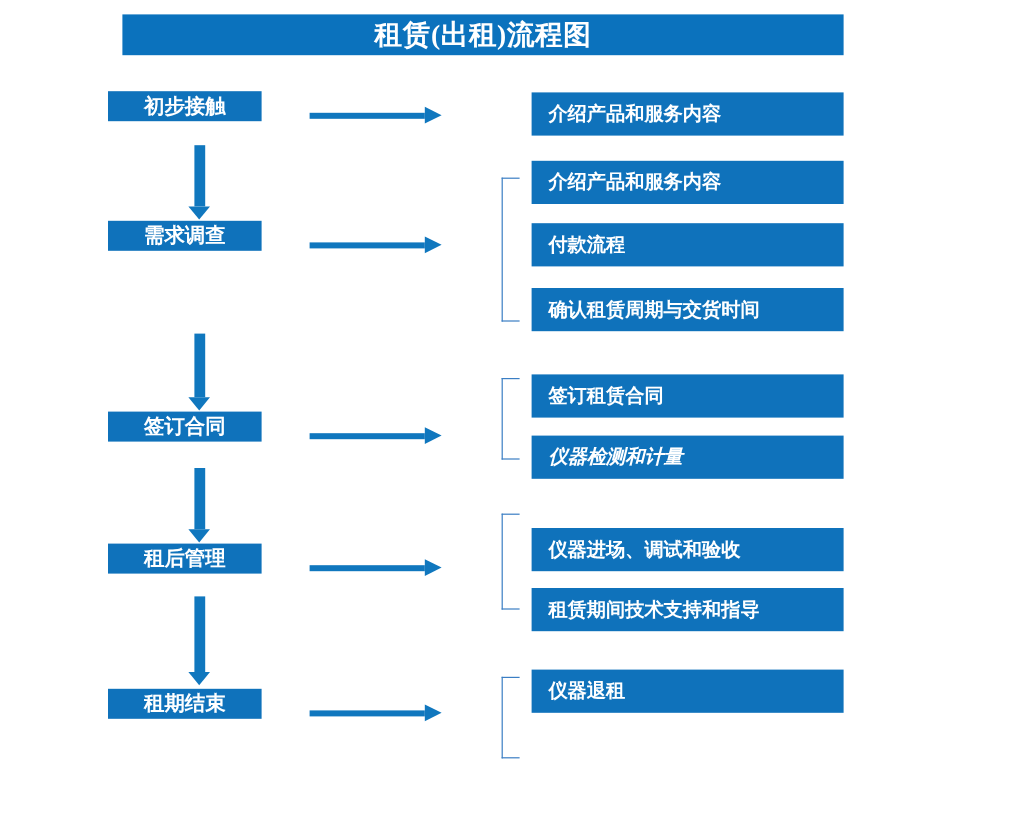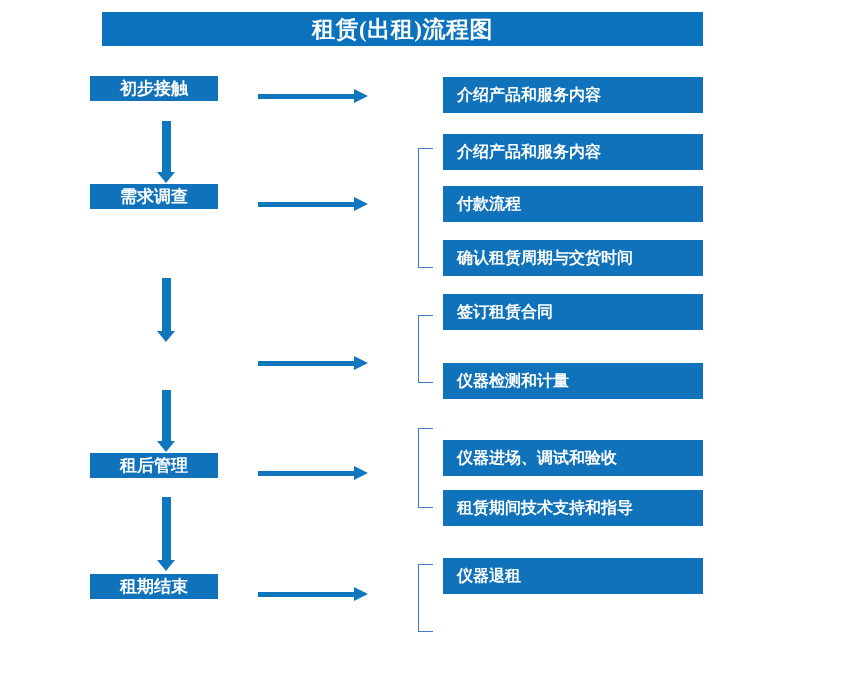--- a/index.html
+++ b/index.html
@@ -111,20 +111,21 @@
 </style>
 </head>
 <body>
 
 <div id="canvas">
 
   <div class="title-bar">租赁(出租)流程图</div>
 
   <div class="stage-box" style="top:76px;">初步接触</div>
   <div class="stage-box" style="top:184px;">需求调查</div>
+  <div class="stage-box" style="top:343px;">签订合同</div>
   <div class="stage-box" style="top:453px;">租后管理</div>
   <div class="stage-box" style="top:574px;">租期结束</div>
 
   <div class="v-arrow" style="top:121px;height:62px;">
     <div class="shaft" style="height:51px;"></div>
     <div class="head" style="top:51px;"></div>
   </div>
   <div class="v-arrow" style="top:278px;height:64px;">
     <div class="shaft" style="height:53px;"></div>
     <div class="head" style="top:53px;"></div>
@@ -163,21 +164,21 @@
   <div class="bracket" style="top:315px;height:68px;"></div>
   <div class="bracket" style="top:428px;height:80px;"></div>
   <div class="bracket" style="top:564px;height:68px;"></div>
 
   <div class="detail-box" style="top:77px;">介绍产品和服务内容</div>
 
   <div class="detail-box" style="top:134px;">介绍产品和服务内容</div>
   <div class="detail-box" style="top:186px;">付款流程</div>
   <div class="detail-box" style="top:240px;">确认租赁周期与交货时间</div>
 
-  <div class="detail-box" style="top:294px;">签订租赁合同</div>
-  <div class="detail-box" style="top:363px;">仪器检测和计量</div>
+  <div class="detail-box" style="top:312px;">签订租赁合同</div>
+  <div class="detail-box" style="top:363px;font-style:italic;">仪器检测和计量</div>
 
   <div class="detail-box" style="top:440px;">仪器进场、调试和验收</div>
   <div class="detail-box" style="top:490px;">租赁期间技术支持和指导</div>
 
   <div class="detail-box" style="top:558px;">仪器退租</div>
 
 </div>
 
 </body></html>

